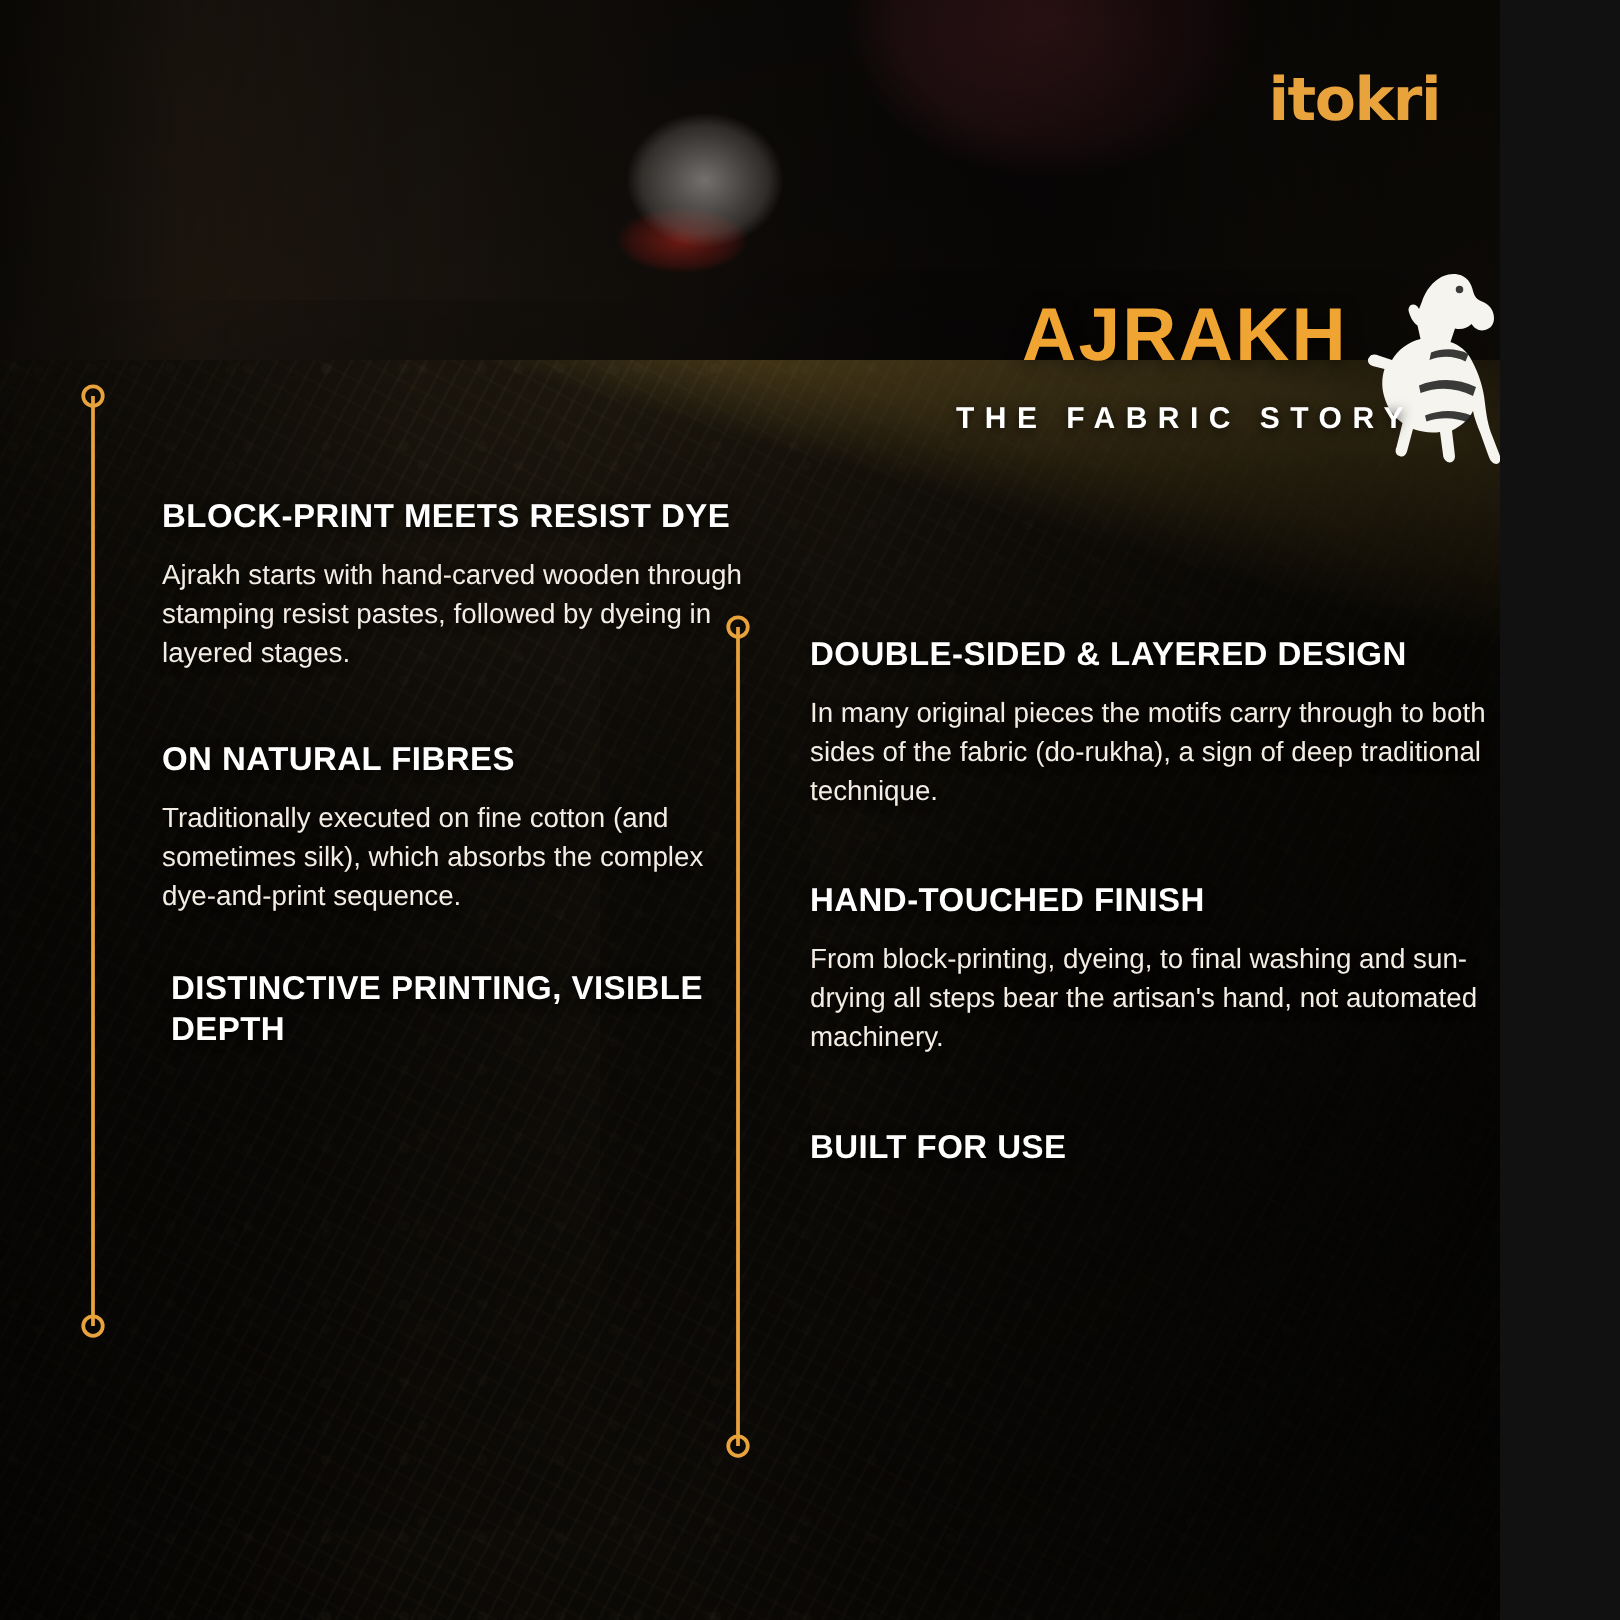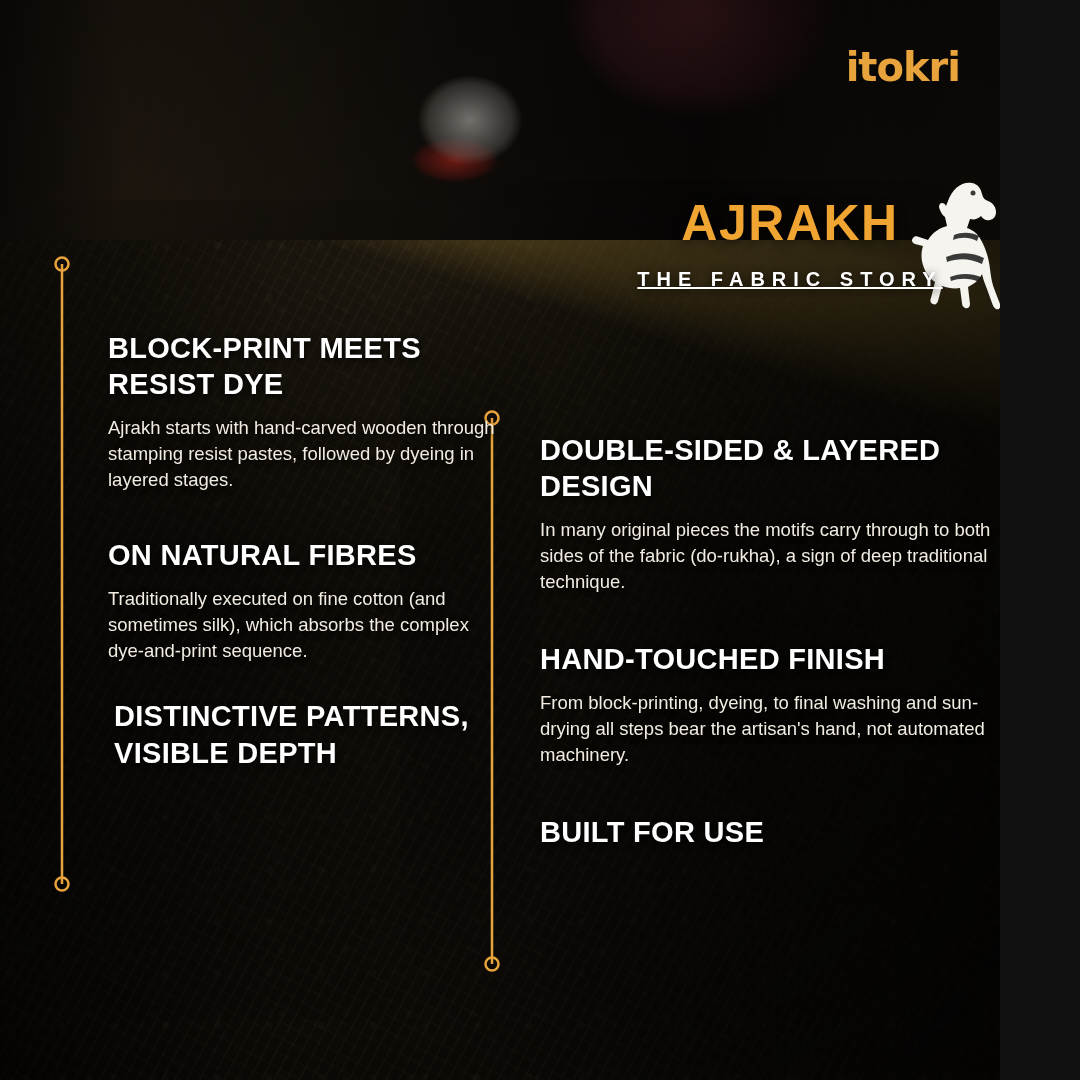--- a/index.html
+++ b/index.html
@@ -100,21 +100,20 @@
     color: #f0a431;
     text-shadow: 0 2px 12px rgba(0,0,0,0.75);
   }
   .subtitle {
     margin-top: 18px;
     font-size: 20px;
     font-weight: 700;
     letter-spacing: 7px;
     color: #ffffff;
     text-shadow: 0 2px 8px rgba(0,0,0,0.8);
-    text-decoration: underline;
   }
 
   
   .camel {
     position: absolute;
     left: 890px;
     top: 165px;
     width: 140px;
     height: 170px;
   }
@@ -131,27 +130,27 @@
   .col {
     position: absolute;
   }
   .col-left {
     left: 108px;
     top: 330px;
     width: 390px;
   }
   .col-right {
     left: 540px;
-    top: 432px;
+    top: 422px;
     width: 462px;
   }
   .item { margin-bottom: 34px; }
   .col-left .item-1 { margin-bottom: 44px; }
   .item-h {
-    font-size: 29px;
+    font-size: 22px;
     font-weight: 800;
     color: #ffffff;
     letter-spacing: 0.3px;
     line-height: 1.25;
     margin: 0 0 12px 0;
     text-shadow: 0 2px 7px rgba(0,0,0,0.85);
   }
   .item-p {
     font-size: 18.5px;
     line-height: 1.42;
@@ -205,21 +204,21 @@
   <div class="col col-left">
     <div class="item item-1">
       <h3 class="item-h">BLOCK-PRINT MEETS RESIST DYE</h3>
       <p class="item-p">Ajrakh starts with hand-carved wooden through stamping resist pastes, followed by dyeing in layered stages.</p>
     </div>
     <div class="item">
       <h3 class="item-h">ON NATURAL FIBRES</h3>
       <p class="item-p">Traditionally executed on fine cotton (and sometimes silk), which absorbs the complex dye-and-print sequence.</p>
     </div>
     <div class="item">
-      <h3 class="item-h indent">DISTINCTIVE PATTERNS, VISIBLE DEPTH</h3>
+      <h3 class="item-h indent">DISTINCTIVE PRINTING, VISIBLE DEPTH</h3>
     </div>
   </div>
 
   <div class="col col-right">
     <div class="item">
       <h3 class="item-h">DOUBLE-SIDED &amp; LAYERED DESIGN</h3>
       <p class="item-p">In many original pieces the motifs carry through to both sides of the fabric (do-rukha), a sign of deep traditional technique.</p>
     </div>
     <div class="item">
       <h3 class="item-h">HAND-TOUCHED FINISH</h3>

